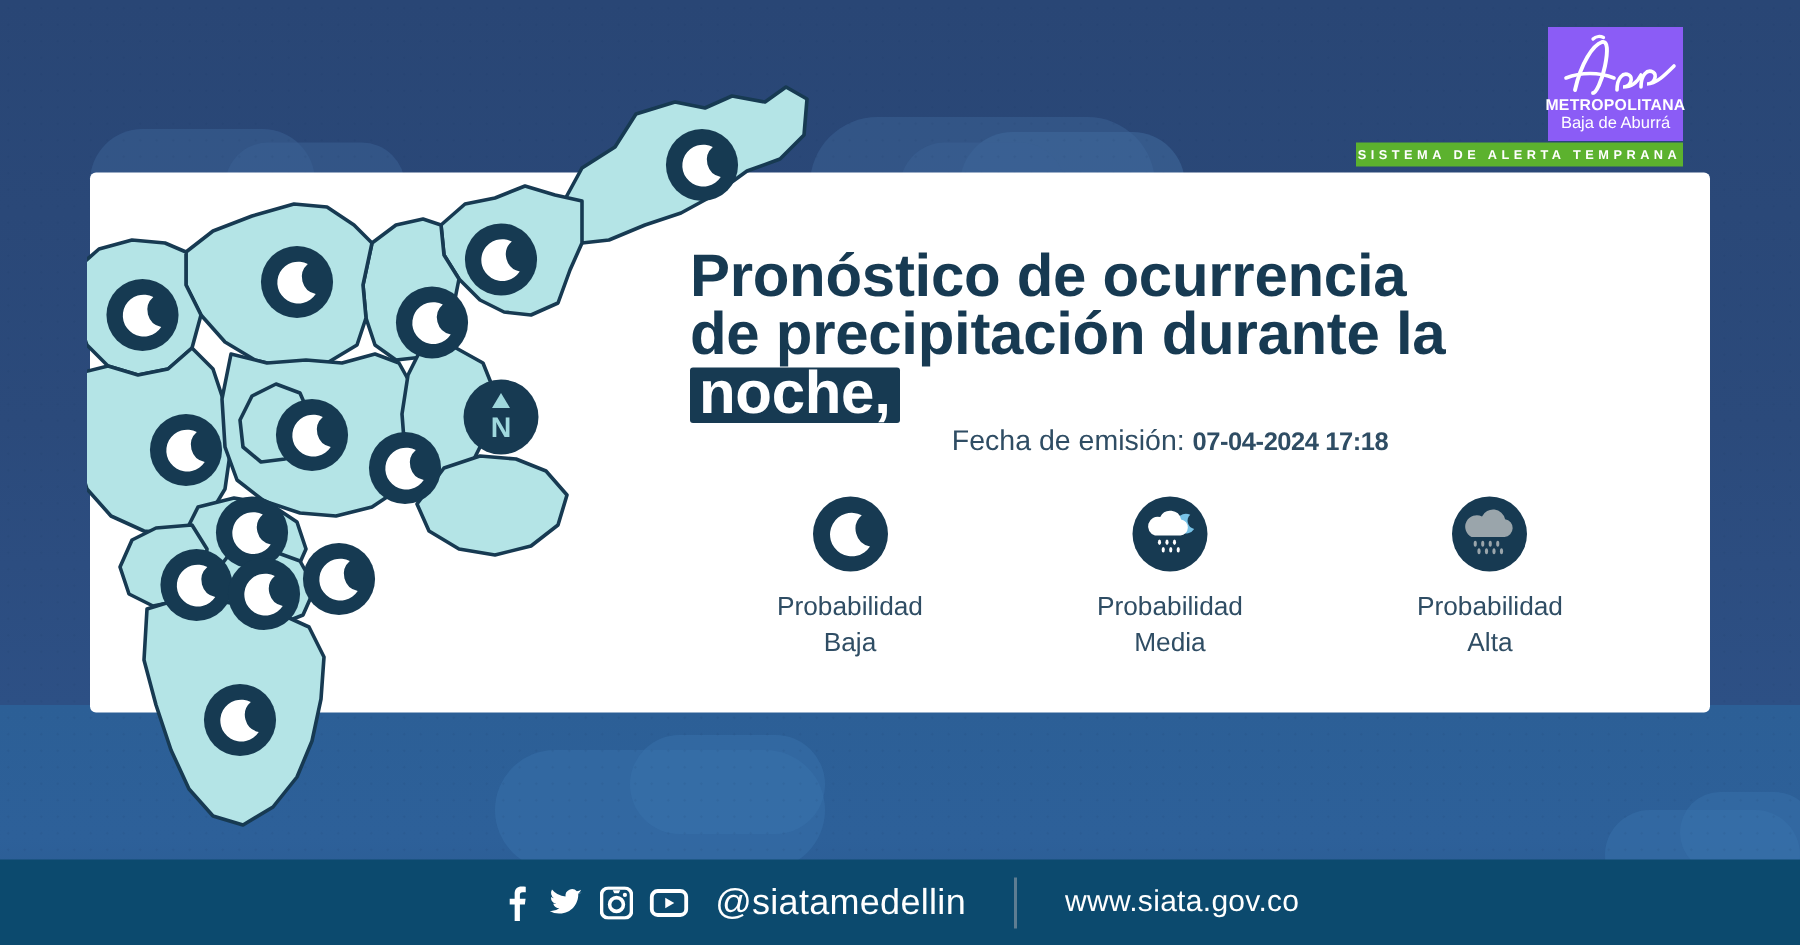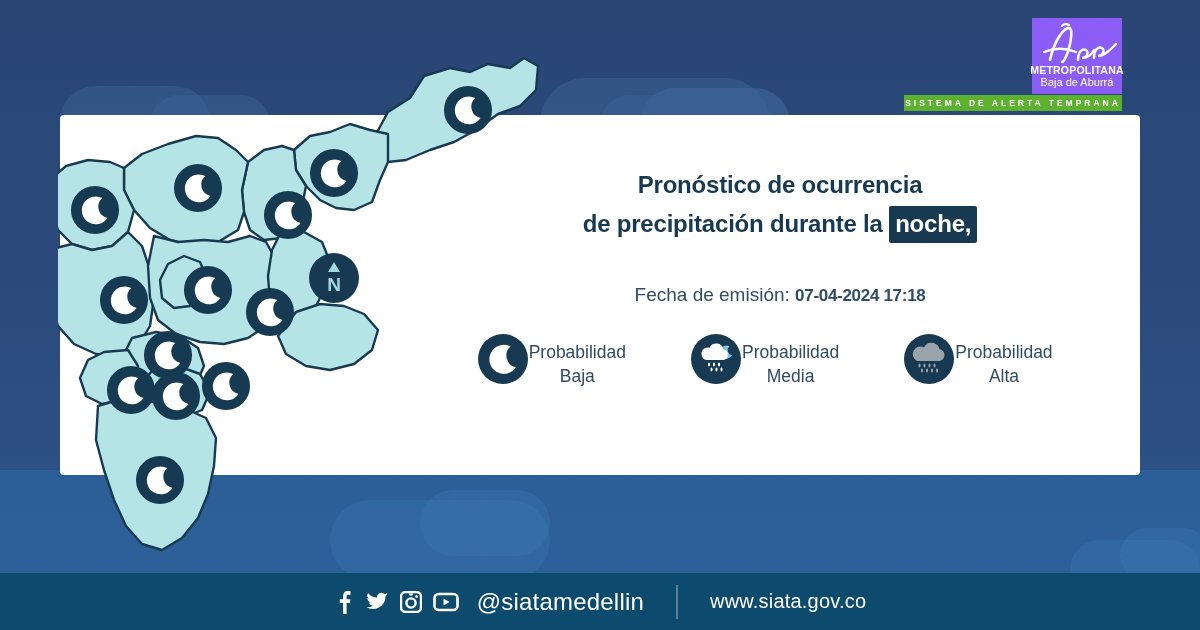--- a/index.html
+++ b/index.html
@@ -29,34 +29,34 @@
     background:#ffffff;border-radius:4px;}
 
   
   .map-wrap{position:absolute;left:58px;top:50px;width:500px;height:530px;}
   .map-wrap svg{display:block;}
 
   .moon-badge{position:absolute;transform:translate(-50%,-50%);}
   .compass{position:absolute;transform:translate(-50%,-50%);}
 
   
-  .title{position:absolute;left:460px;top:165px;width:640px;text-align:center;
-    color:#173a52;font-weight:bold;font-size:24px;line-height:39px;
+  .title{position:absolute;left:460px;top:165px;width:640px;text-align:left;
+    color:#173a52;font-weight:bold;font-size:40px;line-height:39px;
     letter-spacing:-0.2px;}
   .title .hl{background:#173a52;color:#ffffff;padding:1px 6px 3px 6px;
     border-radius:2px;display:inline-block;line-height:33px;}
   .fecha{position:absolute;left:460px;top:284px;width:640px;text-align:center;
     color:#2f4d64;font-size:19px;white-space:nowrap;}
   .fecha .lbl{font-weight:400;}
   .fecha .val{font-size:17px;font-weight:600;letter-spacing:-0.3px;}
 
   
   .legend{position:absolute;left:460px;top:330px;width:640px;
     display:flex;justify-content:space-around;align-items:flex-start;}
-  .legend-item{width:180px;display:flex;flex-direction:row;align-items:center;}
+  .legend-item{width:180px;display:flex;flex-direction:column;align-items:center;}
   .legend-icon{width:52px;height:52px;}
   .legend-label{margin-top:10px;text-align:center;color:#2f4d64;
     font-size:17.5px;line-height:24px;}
 
   
   .footer{position:absolute;left:0;top:573px;width:1200px;height:57px;
     background:#0c4a6e;display:flex;align-items:center;justify-content:center;}
   .footer-inner{display:flex;align-items:center;gap:18px;}
   .social{display:flex;align-items:center;gap:11px;}
   .social svg{display:block;}

